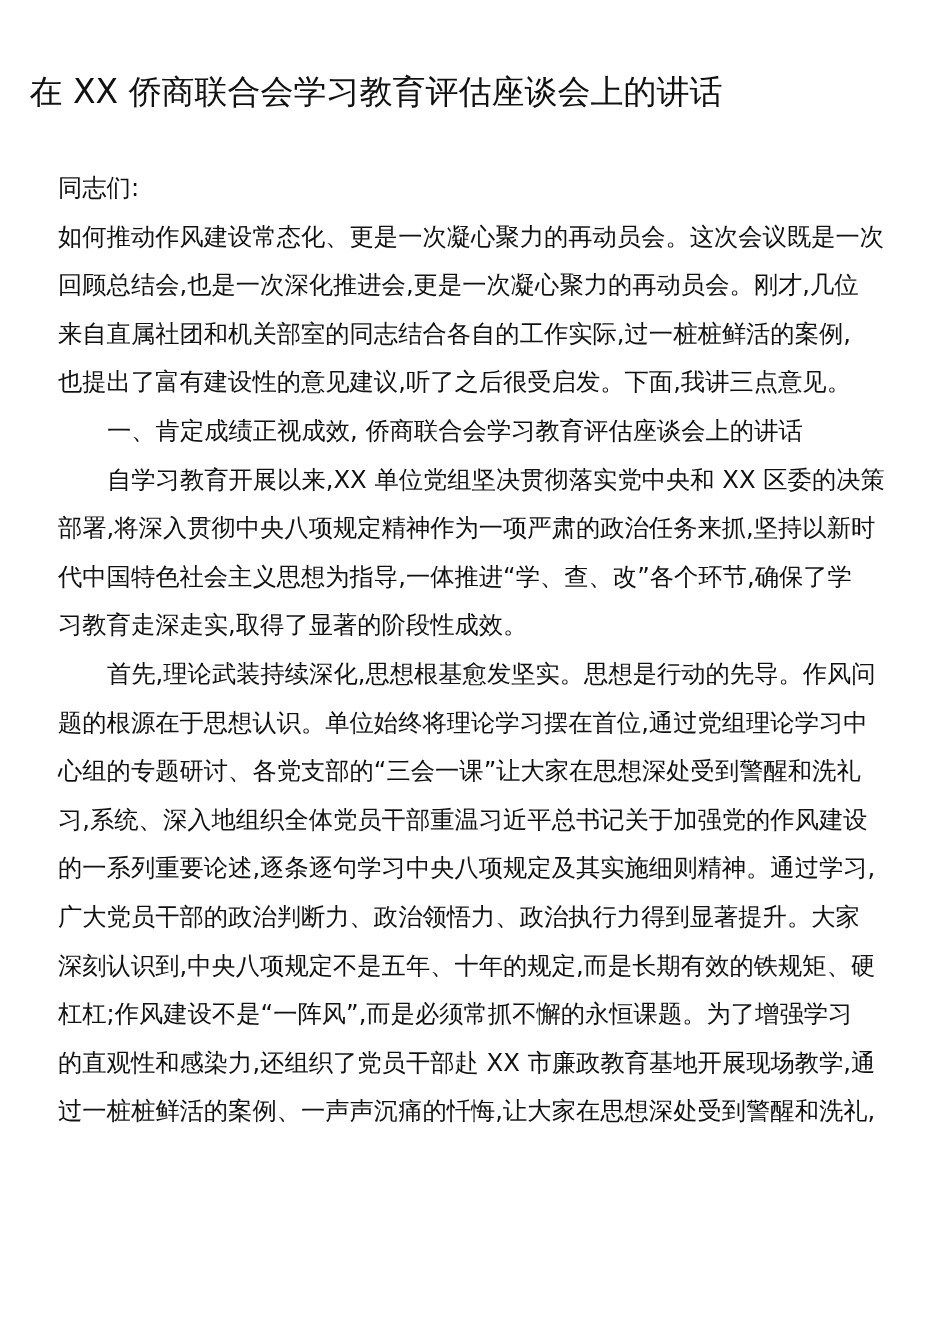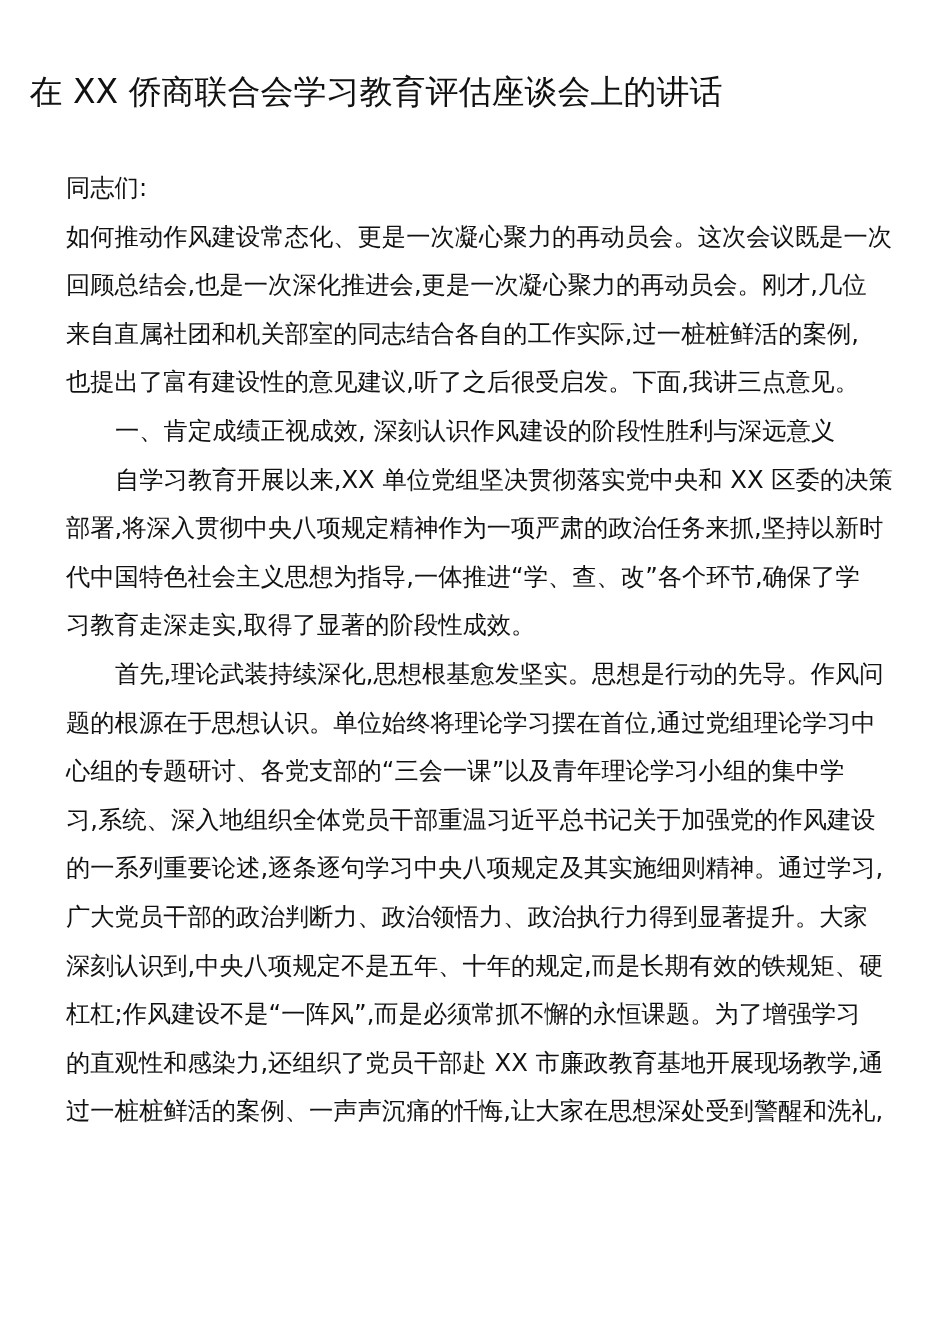--- a/index.html
+++ b/index.html
@@ -1,43 +1,43 @@
 <!DOCTYPE html>
 <html><head>
 <meta charset="utf-8">
 <style>
   html, body { margin: 0; padding: 0; background: #ffffff; }
   body { width: 950px; height: 1344px; overflow: hidden; position: relative;
          font-family: "DejaVu Sans", "Liberation Sans", sans-serif; color: #111; }
   .title { position: absolute; left: 0; top: 68px; width: 752px; text-align: center;
            font-size: 33px; line-height: 48px; letter-spacing: 0px; }
   .body-text { position: absolute; left: 58px; top: 164px; width: 836px;
-               font-size: 24.3px; line-height: 48.6px; margin-left: 8px; }
+               font-size: 24.3px; line-height: 48.6px; }
   .line { display: block; white-space: nowrap; height: 48.6px; }
   .indent { padding-left: 49px; }
 </style>
 </head>
 <body>
 
 <div class="title">在 XX 侨商联合会学习教育评估座谈会上的讲话</div>
 
 <div class="body-text">
   <span class="line">同志们:</span>
   <span class="line">如何推动作风建设常态化、更是一次凝心聚力的再动员会。这次会议既是一次</span>
   <span class="line">回顾总结会,也是一次深化推进会,更是一次凝心聚力的再动员会。刚才,几位</span>
   <span class="line">来自直属社团和机关部室的同志结合各自的工作实际,过一桩桩鲜活的案例,</span>
   <span class="line">也提出了富有建设性的意见建议,听了之后很受启发。下面,我讲三点意见。</span>
-  <span class="line indent">一、肯定成绩正视成效, 深刻认识作风建设的阶段性胜利与深远意义</span>
+  <span class="line indent">一、肯定成绩正视成效, 侨商联合会学习教育评估座谈会上的讲话</span>
   <span class="line indent">自学习教育开展以来,XX 单位党组坚决贯彻落实党中央和 XX 区委的决策</span>
   <span class="line">部署,将深入贯彻中央八项规定精神作为一项严肃的政治任务来抓,坚持以新时</span>
   <span class="line">代中国特色社会主义思想为指导,一体推进“学、查、改”各个环节,确保了学</span>
   <span class="line">习教育走深走实,取得了显著的阶段性成效。</span>
   <span class="line indent">首先,理论武装持续深化,思想根基愈发坚实。思想是行动的先导。作风问</span>
   <span class="line">题的根源在于思想认识。单位始终将理论学习摆在首位,通过党组理论学习中</span>
-  <span class="line">心组的专题研讨、各党支部的“三会一课”以及青年理论学习小组的集中学</span>
+  <span class="line">心组的专题研讨、各党支部的“三会一课”让大家在思想深处受到警醒和洗礼</span>
   <span class="line">习,系统、深入地组织全体党员干部重温习近平总书记关于加强党的作风建设</span>
   <span class="line">的一系列重要论述,逐条逐句学习中央八项规定及其实施细则精神。通过学习,</span>
   <span class="line">广大党员干部的政治判断力、政治领悟力、政治执行力得到显著提升。大家</span>
   <span class="line">深刻认识到,中央八项规定不是五年、十年的规定,而是长期有效的铁规矩、硬</span>
   <span class="line">杠杠;作风建设不是“一阵风”,而是必须常抓不懈的永恒课题。为了增强学习</span>
   <span class="line">的直观性和感染力,还组织了党员干部赴 XX 市廉政教育基地开展现场教学,通</span>
   <span class="line">过一桩桩鲜活的案例、一声声沉痛的忏悔,让大家在思想深处受到警醒和洗礼,</span>
 </div>
 
 </body></html>

